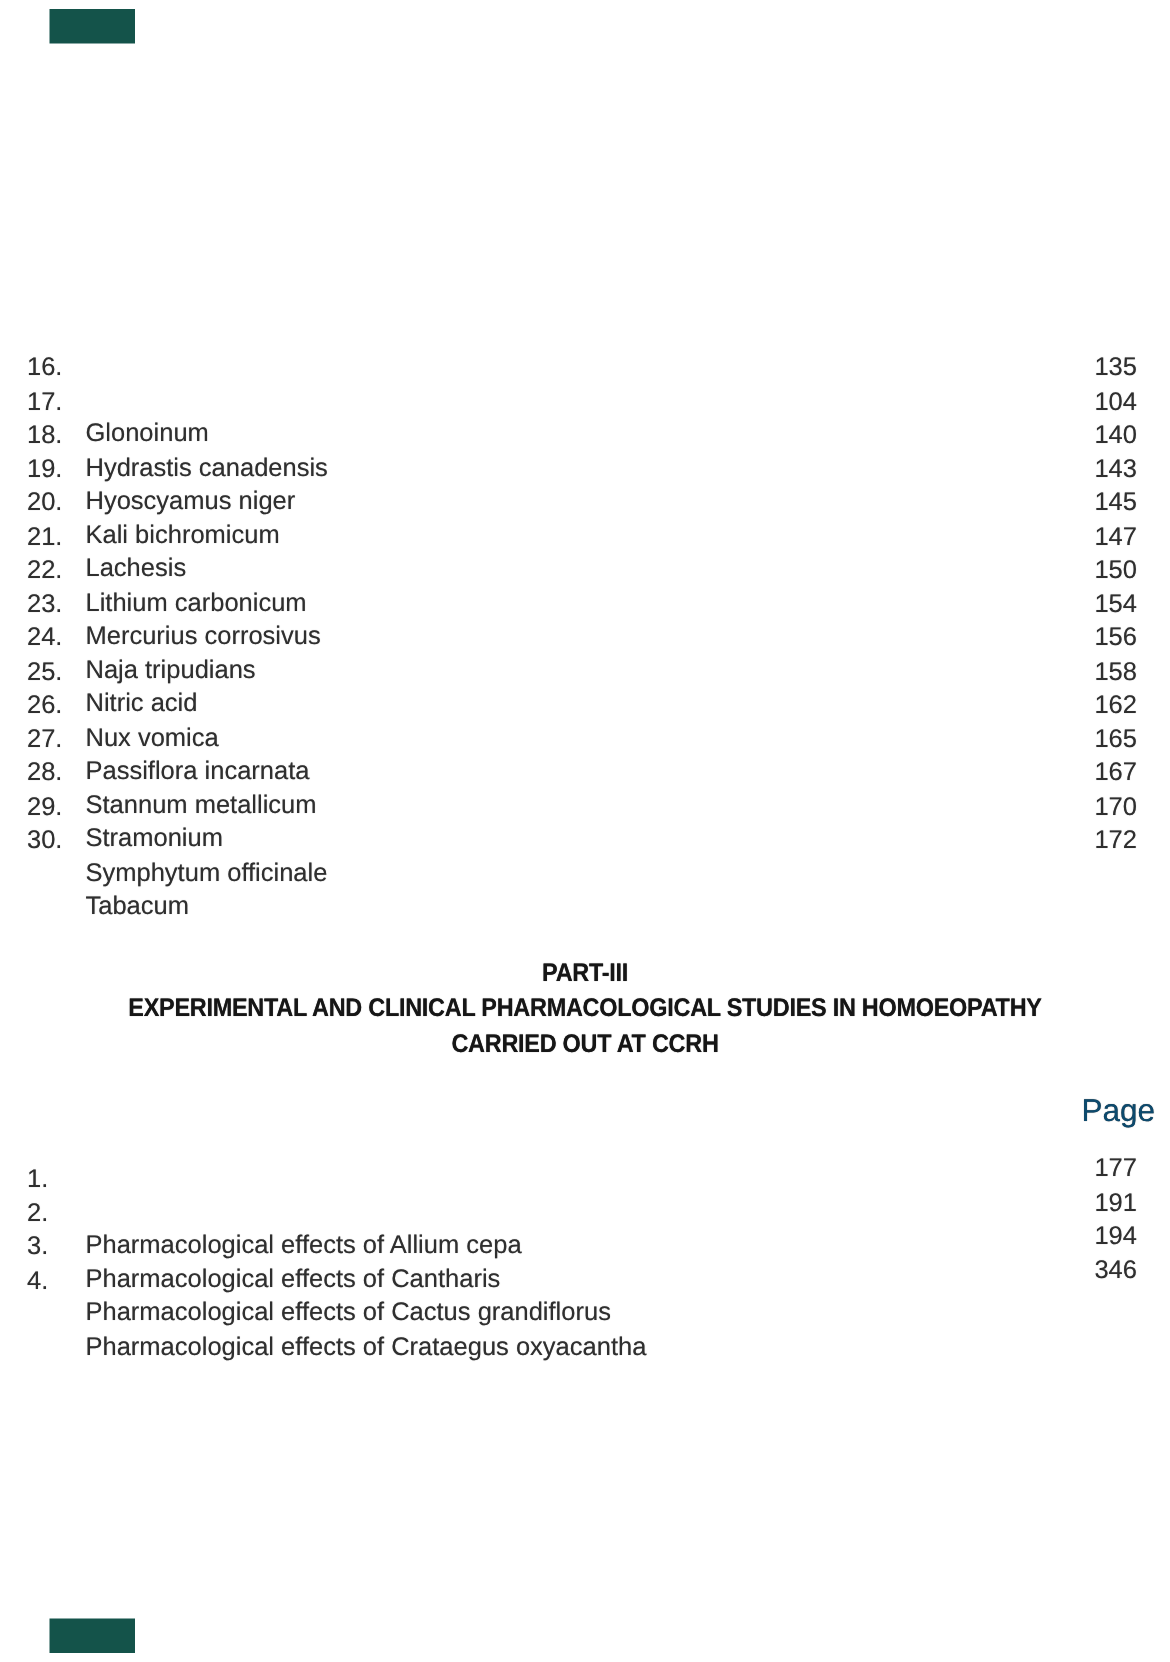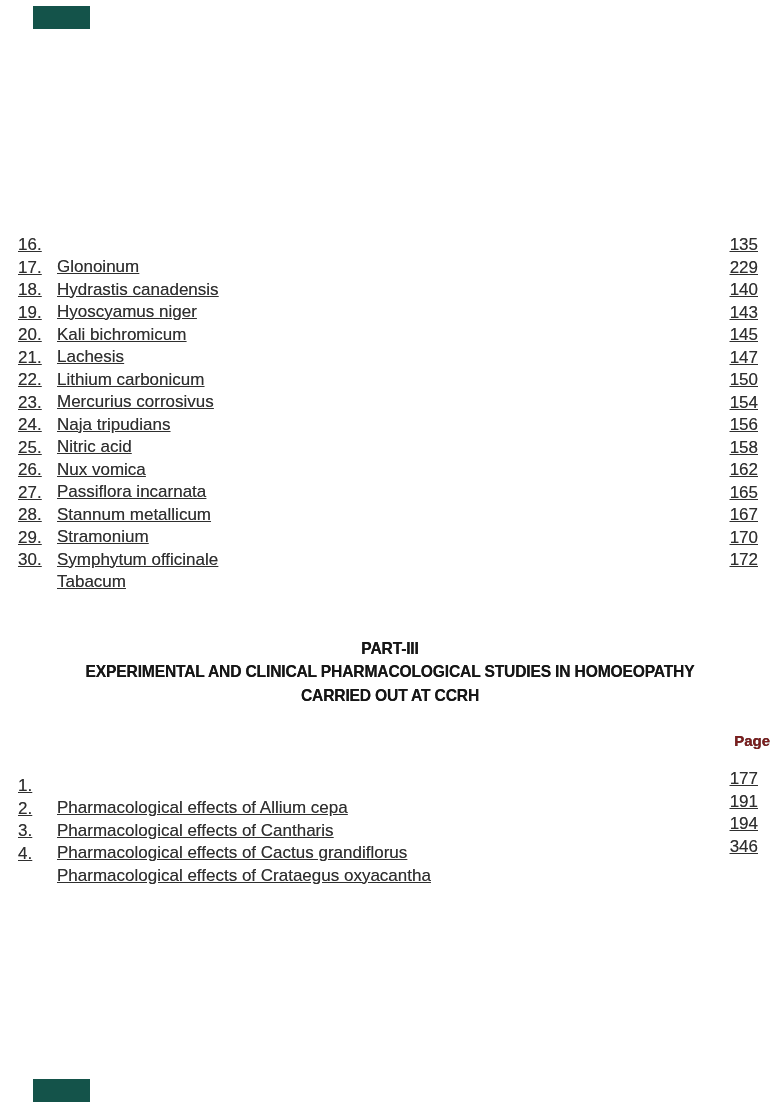--- a/index.html
+++ b/index.html
@@ -27,24 +27,23 @@
     left: 0;
     right: 0;
     color: #2f2f2f;
     font-size: 17px;
     text-shadow: 0 0 0.5px rgba(70,70,70,0.65);
   }
   .toc-upper { top: 234px; }
   .toc-lower { top: 775px; }
   .toc-row {
     display: flex;
-    align-items: center;
+    align-items: flex-start;
     height: 22.5px;
     line-height: 22.5px;
-    text-decoration: underline;
   }
   .toc-row .num {
     display: inline-block;
     width: 39px;
     padding-left: 18px;
     box-sizing: content-box;
     text-align: left;
     flex: 0 0 auto;
   }
   .toc-row .title {
@@ -76,43 +75,43 @@
     transform-origin: 50% 50%;
     text-shadow: 0 0 0.5px rgba(0,0,0,0.8);
     white-space: nowrap;
   }
 
   
   .page-col-label {
     position: absolute;
     top: 729px;
     right: 10px;
-    color: #7f1d1d;
-    font-weight: bold;
-    font-size: 15px;
+    color: #0c4a6e;
+    font-weight: normal;
+    font-size: 21px;
     line-height: 23px;
     text-shadow: 0 0 0.5px rgba(0,0,0,0.8);
   }
 </style>
 </head>
 <body>
 
 <div class="corner-mark top" style="background: rgb(20, 83, 74);"></div>
 <div class="corner-mark bottom" style="background: rgb(20, 83, 74);"></div>
 
 <div class="toc toc-upper">
   <div class="toc-row">
     <span class="num">16.</span>
     <span class="title">Glonoinum</span>
     <span class="pg">135</span>
   </div>
   <div class="toc-row">
     <span class="num">17.</span>
     <span class="title">Hydrastis canadensis</span>
-    <span class="pg">229</span>
+    <span class="pg">104</span>
   </div>
   <div class="toc-row">
     <span class="num">18.</span>
     <span class="title">Hyoscyamus niger</span>
     <span class="pg">140</span>
   </div>
   <div class="toc-row">
     <span class="num">19.</span>
     <span class="title">Kali bichromicum</span>
     <span class="pg">143</span>

